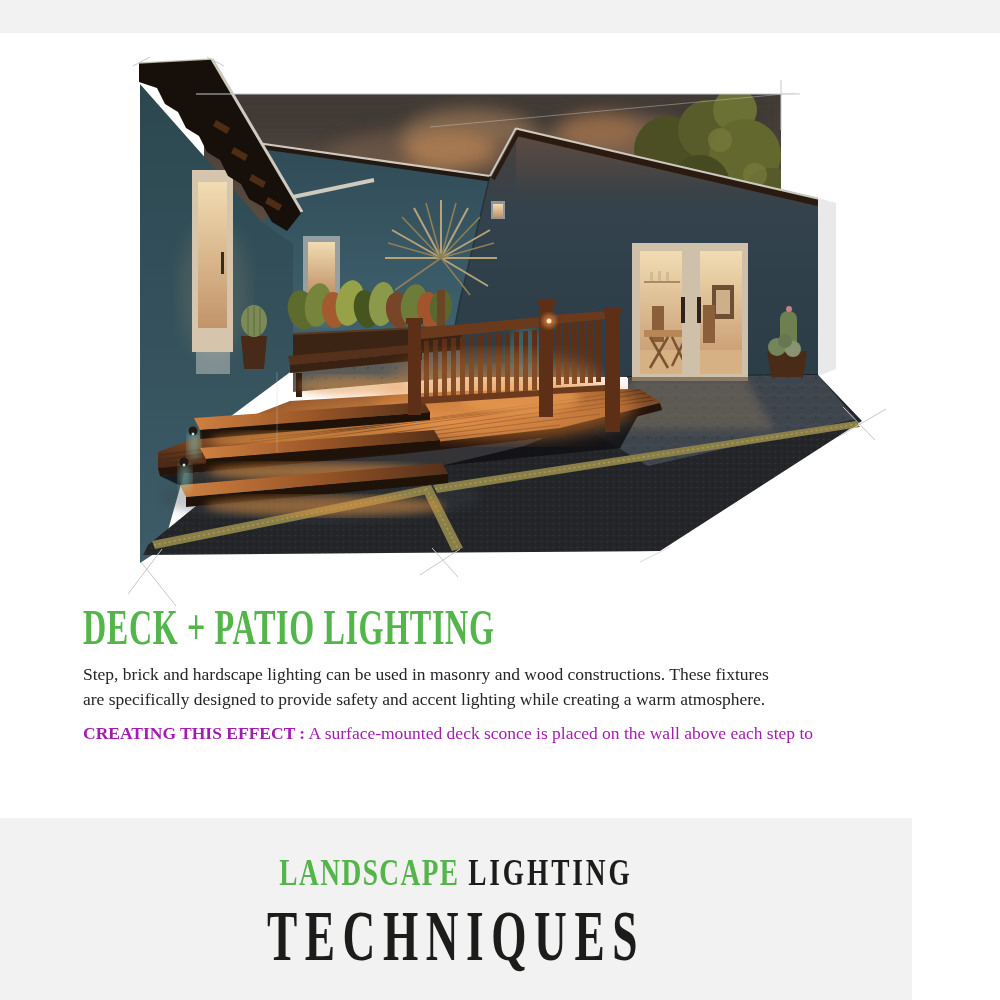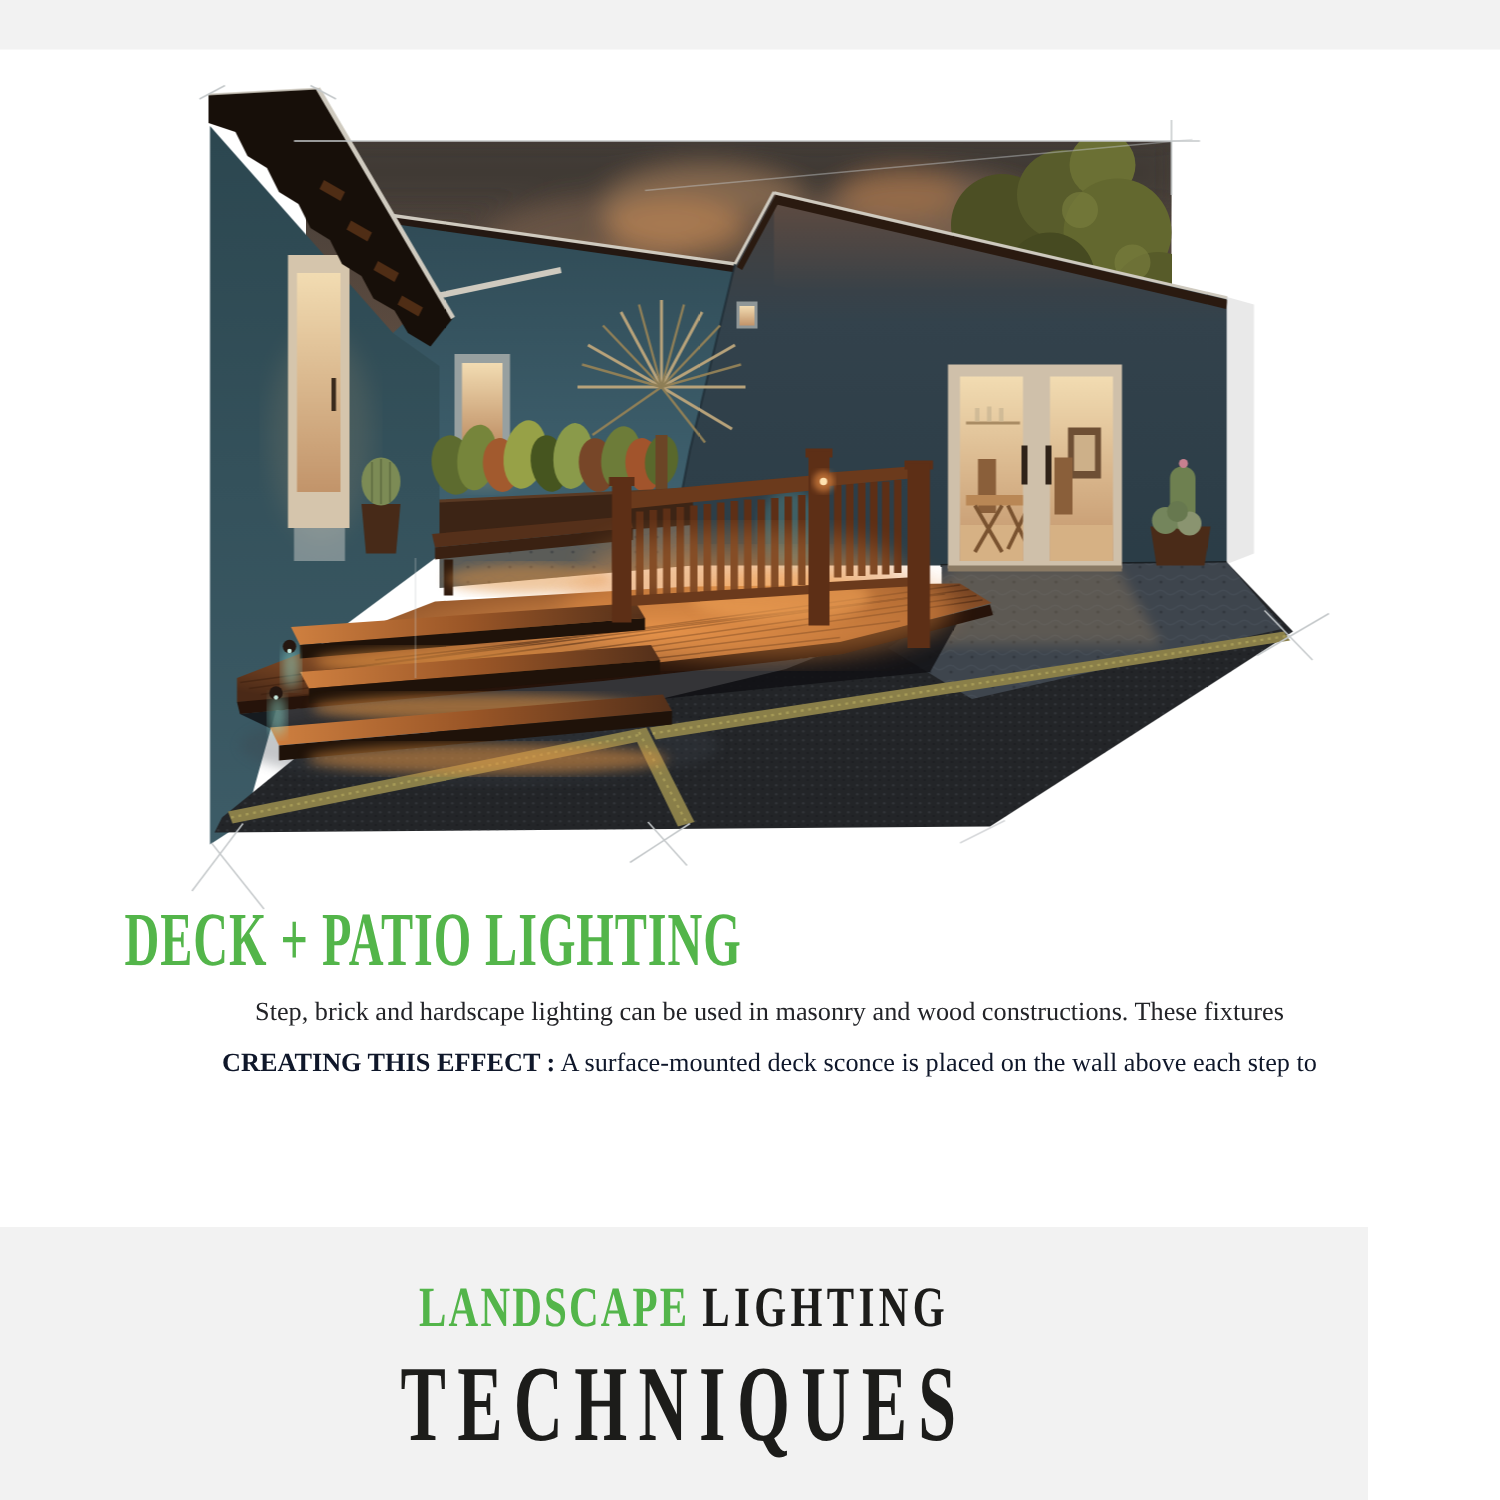--- a/index.html
+++ b/index.html
@@ -3,21 +3,21 @@
 <meta charset="utf-8">
 <style>
   html,body{margin:0;padding:0;background:#ffffff;}
   .page{position:relative;width:1000px;height:1000px;background:#ffffff;overflow:hidden;
         font-family:Liberation Serif, serif;}
   .top-strip{position:absolute;top:0;left:0;width:1000px;height:33px;}
   .scene{position:absolute;top:0;left:0;}
   .copy{position:absolute;left:83px;top:600px;width:860px;}
   .copy h1{margin:0 0 8px 0;font-size:51px;line-height:54px;font-weight:bold;
            letter-spacing:1px;transform:scaleX(.63);transform-origin:left top;white-space:nowrap;}
-  .copy p{margin:0 0 9px 0;font-size:17.5px;line-height:25px;color:#232428;text-align:center;}
+  .copy p{margin:0 0 9px 0;font-size:17.5px;line-height:25px;color:#232428;}
   .copy .line{display:block;white-space:nowrap;}
   .copy b{font-weight:bold;}
   .footer{position:absolute;left:0;top:818px;width:912px;height:182px;text-align:center;}
   .brand1{margin-top:32px;font-size:38px;font-weight:bold;letter-spacing:2px;
           transform:scaleX(.72);transform-origin:center top;white-space:nowrap;}
   .brand1 .rest{margin-left:12px;letter-spacing:4px;}
   .brand2{margin-top:1px;font-size:72px;font-weight:bold;letter-spacing:12px;
           transform:scaleX(.63);transform-origin:center top;white-space:nowrap;}
 </style>
 </head>
@@ -377,22 +377,23 @@
       <line x1="838" y1="437" x2="886" y2="409"></line>
       <line x1="843" y1="407" x2="875" y2="440"></line>
       <line x1="277" y1="372" x2="277" y2="452" opacity=".35"></line>
     </g>
   </svg>
 
   <section class="copy">
     <h1 style="color: rgb(83, 181, 74);">DECK + PATIO LIGHTING</h1>
     <p style="color: rgb(35, 36, 40);">
       <span class="line">Step, brick and hardscape lighting can be used in masonry and wood constructions. These fixtures</span>
+      <span class="line">are specifically designed to provide safety and accent lighting while creating a warm atmosphere.</span>
     </p>
-    <p style="color: #0f172a;">
+    <p style="color: #a21caf;">
       <span class="line"><b>CREATING THIS EFFECT :</b><span> A surface-mounted deck sconce is placed on the wall above each step to</span></span>
     </p>
   </section>
 
   <footer class="footer" style="background: rgb(242, 242, 242);">
     <div class="brand1" style="color: rgb(28, 28, 26);">
       <span style="color: rgb(83, 181, 74);">LANDSCAPE</span><span class="rest">LIGHTING</span>
     </div>
     <div class="brand2" style="color: rgb(28, 28, 26);">TECHNIQUES</div>
   </footer>

